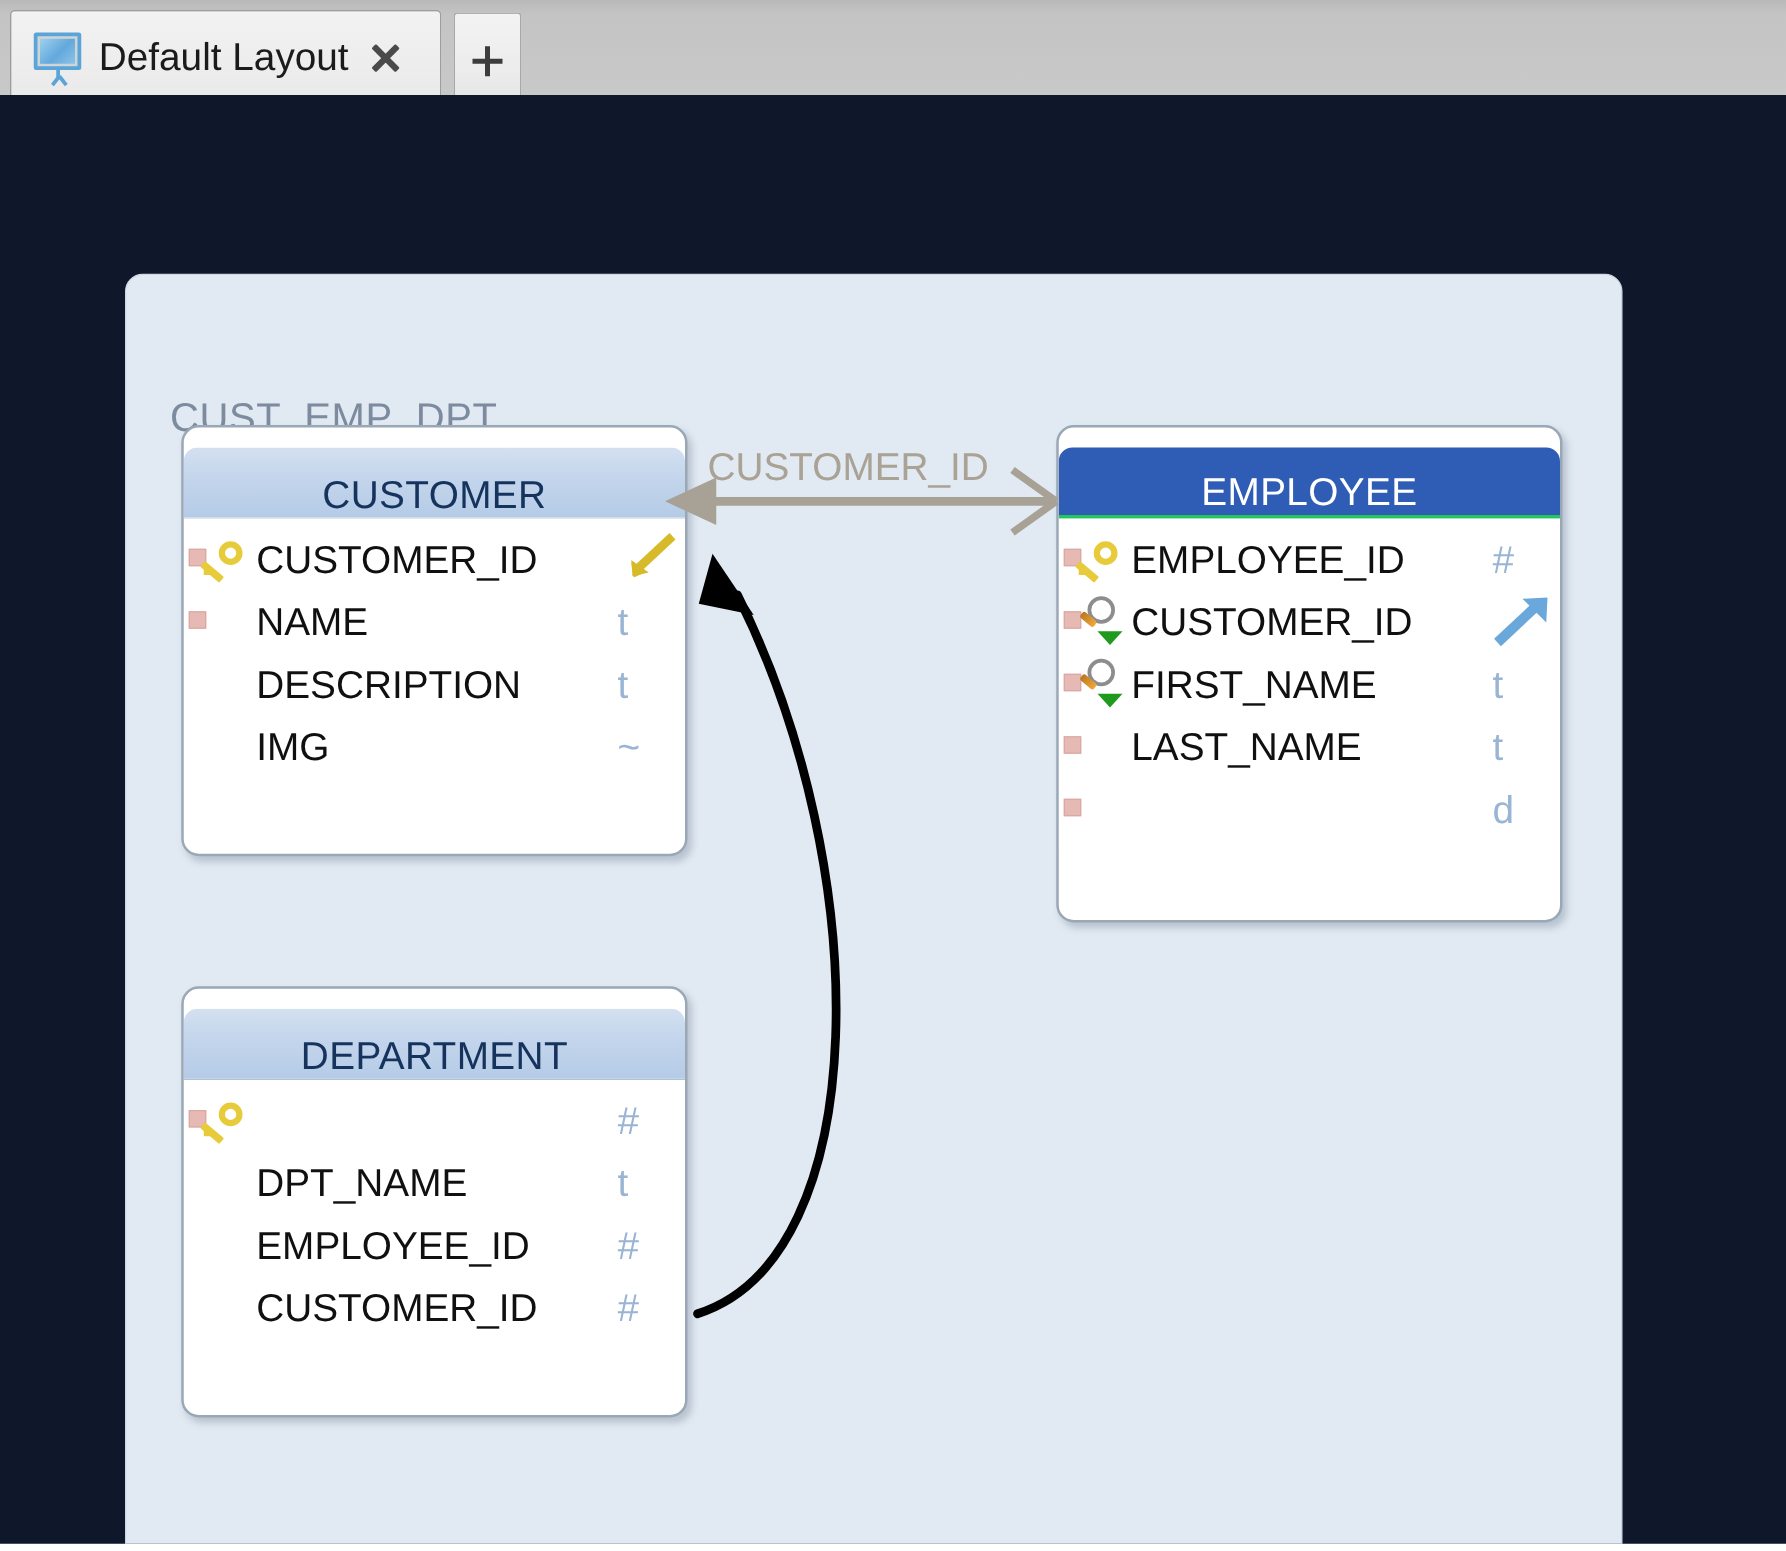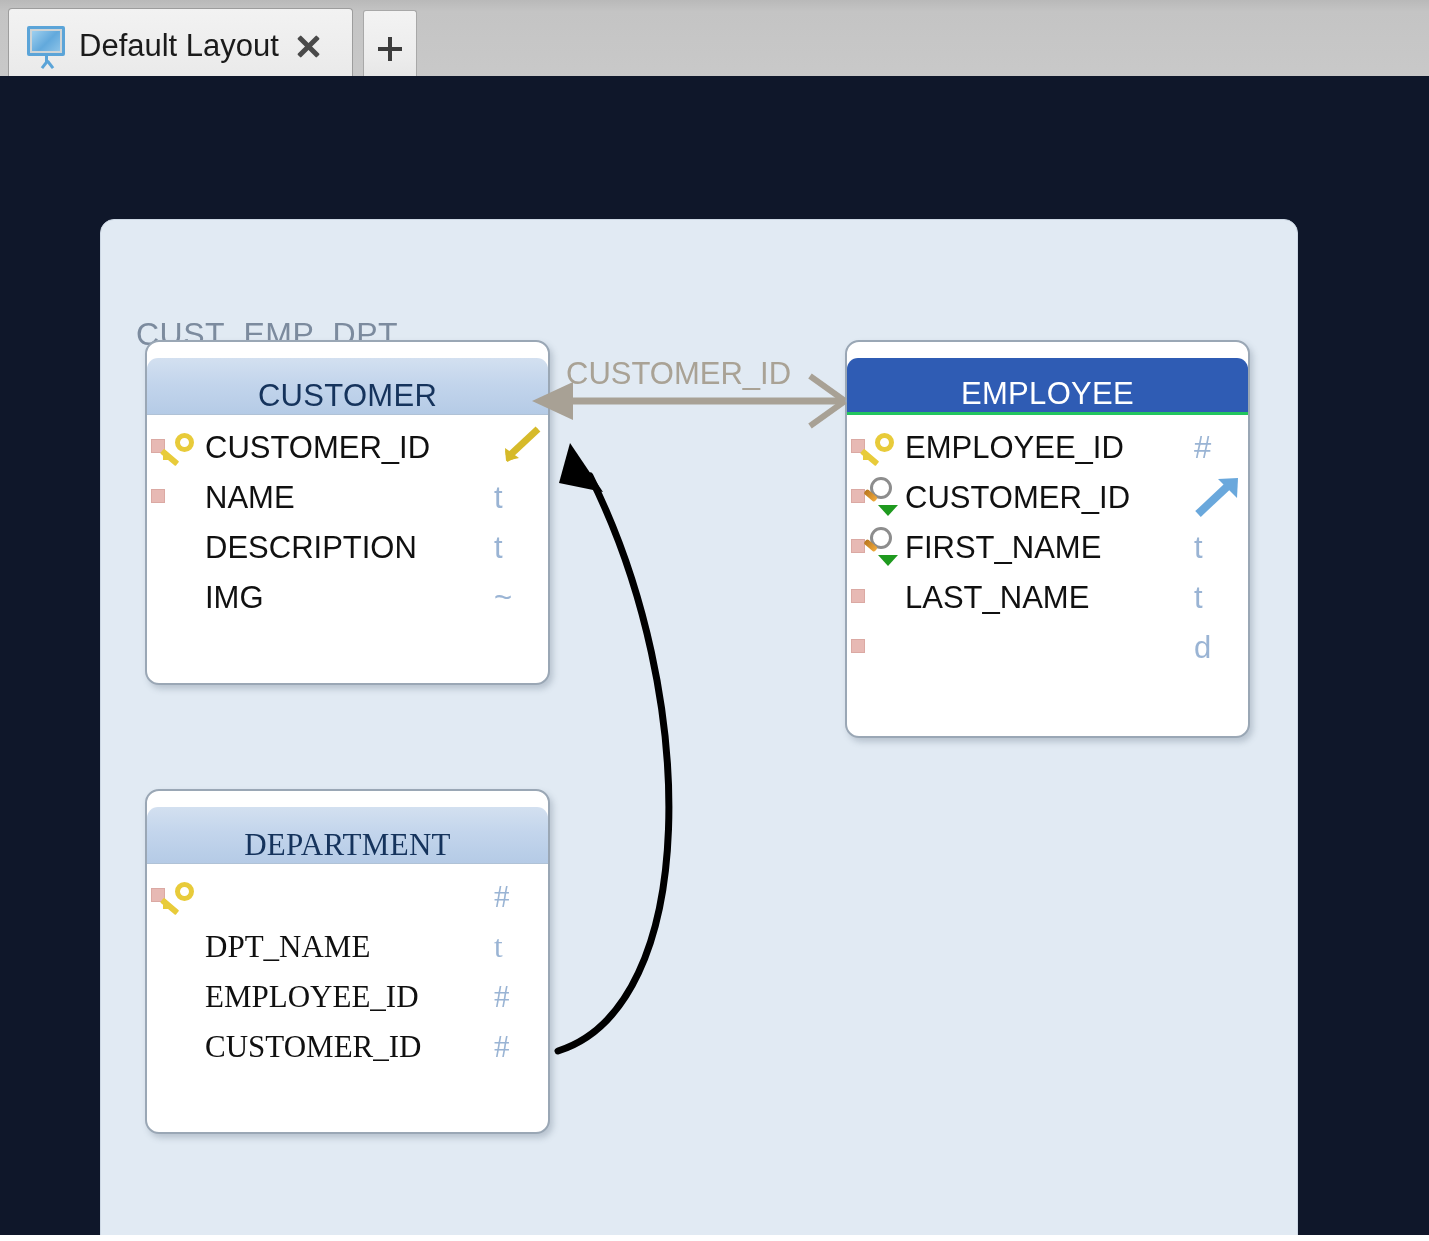--- a/index.html
+++ b/index.html
@@ -449,21 +449,21 @@
       <div class="row">
         <span class="row-icons">
           <span class="mark-x"></span>
         </span>
         <span class="row-type ty-d">d</span>
       </div>
 
     </div>
   </div>
 
-  <div class="tbl" style="left:145px; top:713px; width:405px; height:345px;font-family:Liberation Serif, serif;">
+  <div class="tbl" style="left:145px; top:713px; width:405px; height:345px;">
     <div class="tbl-head normal">
       <span class="tbl-name">DEPARTMENT</span>
     </div>
     <div class="tbl-body">
 
       <div class="row">
         <span class="row-icons">
           <span class="mark-x"></span>
           <span class="ico-key">
             <span class="kh"></span>

